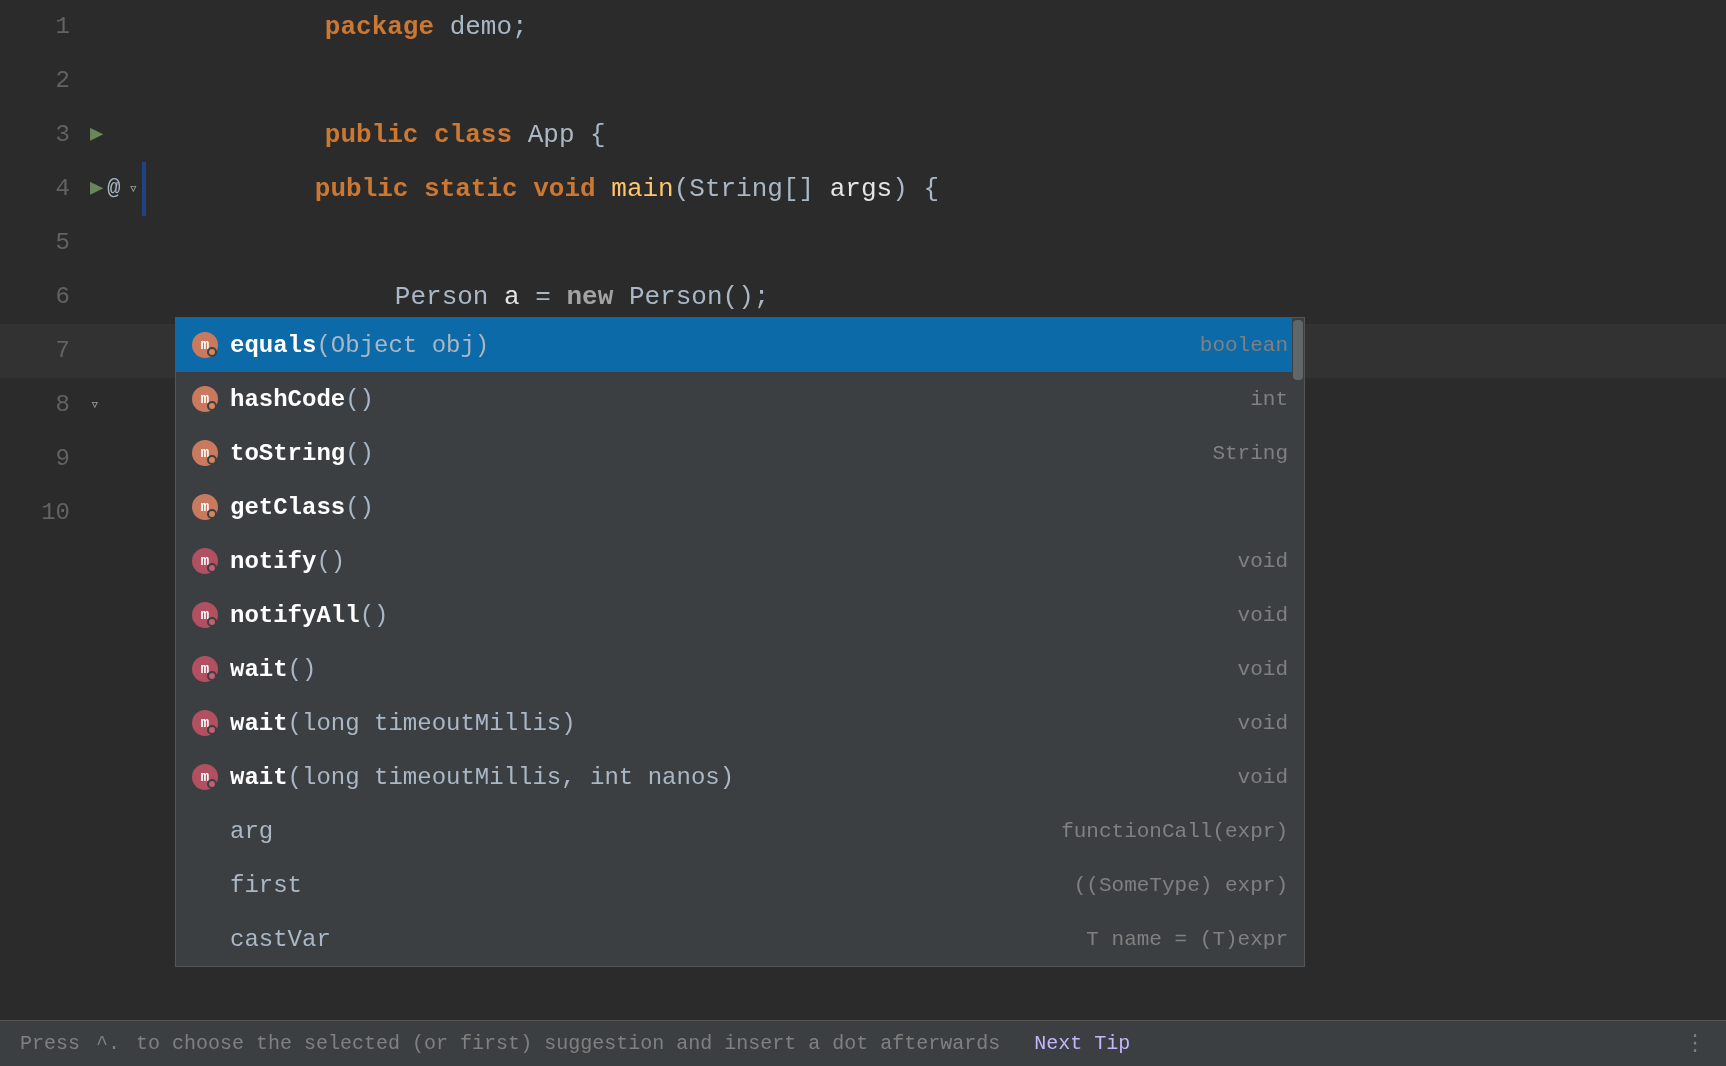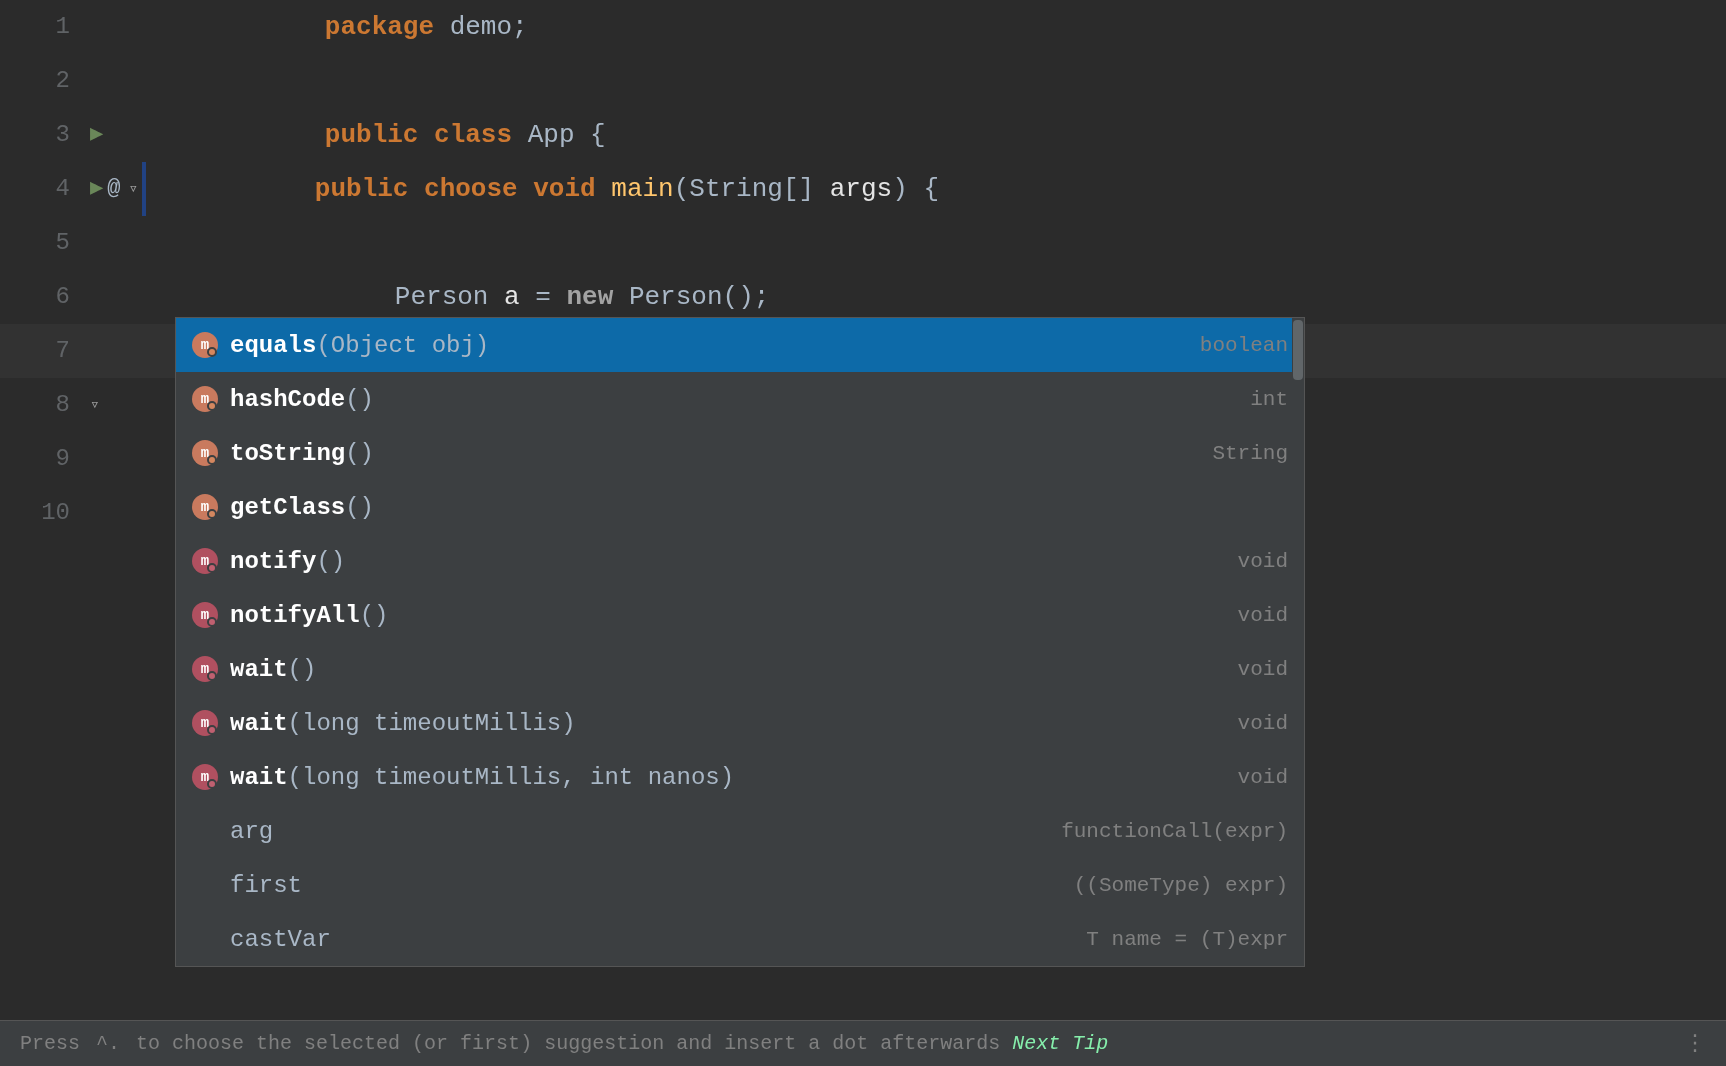--- a/index.html
+++ b/index.html
@@ -184,24 +184,23 @@
       padding: 0 20px;
       font-size: 20px;
       color: #808080;
     }
 
     .status-text {
       flex: 1;
     }
 
     .next-tip {
-      color: #86efac;
+      color: #c4b5fd;
       cursor: pointer;
-      margin-left: 0;
-      font-style: italic;
+      margin-left: 22px;
     }
 
     .options-icon {
       margin-left: 16px;
       color: #808080;
       font-size: 22px;
       cursor: pointer;
     }
 
     .gutter-pair {
@@ -265,21 +264,21 @@
 
     <div class="line">
       <div class="line-num">4</div>
       <div class="gutter-pair" style="display:flex;align-items:center;gap:4px;">
         <span class="run-icon">▶</span>
         <span class="at-icon">@</span>
         <span class="bookmark-icon" style="color:#9b9b9b;font-size:16px;">▿</span>
         <div class="vertical-bar"></div>
       </div>
       <div class="code-content" style="padding-left:0;">
-        <span class="kw-orange">public </span><span class="kw-orange">choose </span><span class="kw-orange">void </span><span class="method-name">main</span><span class="punct">(</span><span class="class-name">String</span><span class="punct">[] </span><span class="var-name">args</span><span class="punct">) {</span>
+        <span class="kw-orange">public </span><span class="kw-orange">static </span><span class="kw-orange">void </span><span class="method-name">main</span><span class="punct">(</span><span class="class-name">String</span><span class="punct">[] </span><span class="var-name">args</span><span class="punct">) {</span>
       </div>
     </div>
 
     <div class="line">
       <div class="line-num">5</div>
       <div class="plain-gutter"></div>
       <div class="code-content">&nbsp;</div>
     </div>
 
     <div class="line">

